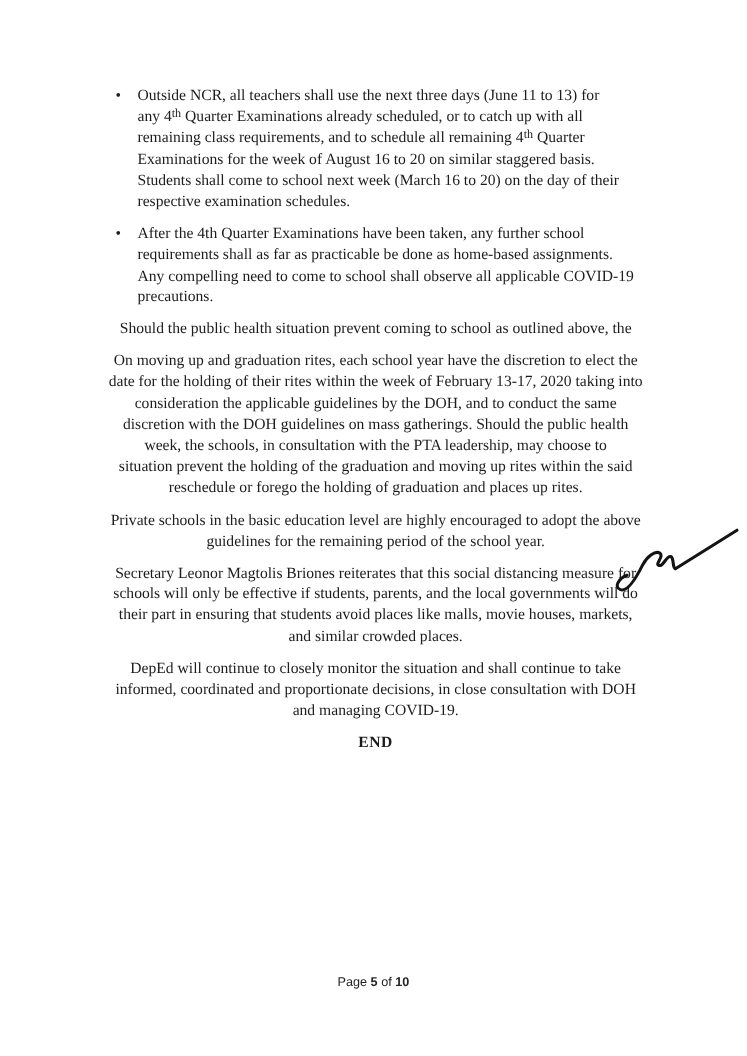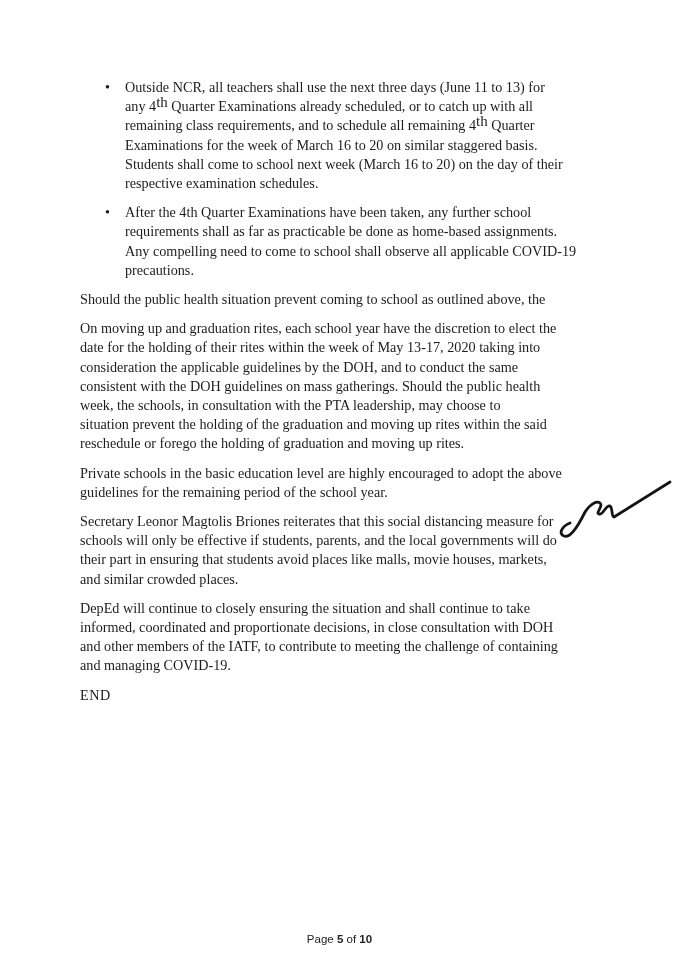--- a/index.html
+++ b/index.html
@@ -19,37 +19,37 @@
     overflow: hidden;
   }
   .content {
     position: absolute;
     left: 80px;
     top: 78px;
     width: 523px;
   }
   .line { white-space: pre; }
   sup {
-    font-size: 15px;
+    font-size: 11px;
     line-height: 0;
     vertical-align: 4px;
   }
   .bullet-item {
     display: flex;
     margin-left: 25px;
     margin-bottom: 10px;
   }
   .bullet-marker {
     flex: none;
     width: 20px;
   }
-  .para { margin-bottom: 10px; }
+  .para { margin-bottom: 10px; text-align: center; }
   .end-label {
-    text-align: left;
-    font-weight: normal;
+    text-align: center;
+    font-weight: bold;
     letter-spacing: 0.5px;
   }
   .signature {
     position: absolute;
     left: 538px;
     top: 470px;
     width: 140px;
     height: 72px;
     pointer-events: none;
   }
@@ -57,82 +57,81 @@
     fill: none;
     stroke: #141414;
     stroke-width: 2.8;
     stroke-linecap: round;
     stroke-linejoin: round;
   }
   .footer {
     position: absolute;
     left: 0;
     right: 0;
-    top: 930px;
+    top: 884px;
     text-align: center;
     font-family: "Liberation Sans", sans-serif;
     font-size: 11.5px;
     color: #232323;
   }
   .footer b { font-weight: bold; }
 </style>
 </head>
 <body>
 
 <div class="page">
   <div class="content">
 
     <div class="bullet-item">
       <span class="bullet-marker">•</span>
       <div class="bullet-text">
           <div class="line">Outside NCR, all teachers shall use the next three days (June 11 to 13) for</div>
           <div class="line">any 4<sup>th</sup> Quarter Examinations already scheduled, or to catch up with all</div>
           <div class="line">remaining class requirements, and to schedule all remaining 4<sup>th</sup> Quarter</div>
-          <div class="line">Examinations for the week of March 16 to 20 on similar staggered basis.</div>
+          <div class="line">Examinations for the week of August 16 to 20 on similar staggered basis.</div>
           <div class="line">Students shall come to school next week (March 16 to 20) on the day of their</div>
           <div class="line">respective examination schedules.</div>
         </div>
     </div>
 
     <div class="bullet-item">
       <span class="bullet-marker">•</span>
       <div class="bullet-text">
           <div class="line">After the 4th Quarter Examinations have been taken, any further school</div>
           <div class="line">requirements shall as far as practicable be done as home-based assignments.</div>
           <div class="line">Any compelling need to come to school shall observe all applicable COVID-19</div>
           <div class="line">precautions.</div>
         </div>
     </div>
 
     <div class="para">
         <div class="line">Should the public health situation prevent coming to school as outlined above, the</div>
       </div>
     <div class="para">
         <div class="line">On moving up and graduation rites, each school year have the discretion to elect the</div>
-        <div class="line">date for the holding of their rites within the week of May 13-17, 2020 taking into</div>
+        <div class="line">date for the holding of their rites within the week of February 13-17, 2020 taking into</div>
         <div class="line">consideration the applicable guidelines by the DOH, and to conduct the same</div>
-        <div class="line">consistent with the DOH guidelines on mass gatherings. Should the public health</div>
+        <div class="line">discretion with the DOH guidelines on mass gatherings. Should the public health</div>
         <div class="line">week, the schools, in consultation with the PTA leadership, may choose to</div>
         <div class="line">situation prevent the holding of the graduation and moving up rites within the said</div>
-        <div class="line">reschedule or forego the holding of graduation and moving up rites.</div>
+        <div class="line">reschedule or forego the holding of graduation and places up rites.</div>
       </div>
     <div class="para">
         <div class="line">Private schools in the basic education level are highly encouraged to adopt the above</div>
         <div class="line">guidelines for the remaining period of the school year.</div>
       </div>
     <div class="para">
         <div class="line">Secretary Leonor Magtolis Briones reiterates that this social distancing measure for</div>
         <div class="line">schools will only be effective if students, parents, and the local governments will do</div>
         <div class="line">their part in ensuring that students avoid places like malls, movie houses, markets,</div>
         <div class="line">and similar crowded places.</div>
       </div>
     <div class="para">
-        <div class="line">DepEd will continue to closely ensuring the situation and shall continue to take</div>
+        <div class="line">DepEd will continue to closely monitor the situation and shall continue to take</div>
         <div class="line">informed, coordinated and proportionate decisions, in close consultation with DOH</div>
-        <div class="line">and other members of the IATF, to contribute to meeting the challenge of containing</div>
         <div class="line">and managing COVID-19.</div>
       </div>
 
     <div class="end-label">END</div>
   </div>
 
   <svg class="signature" viewBox="0 0 140 72" aria-hidden="true">
     <path d="M 32 53
              C 24 56, 20 64, 26 66
              C 31 68, 38 60, 46 44

